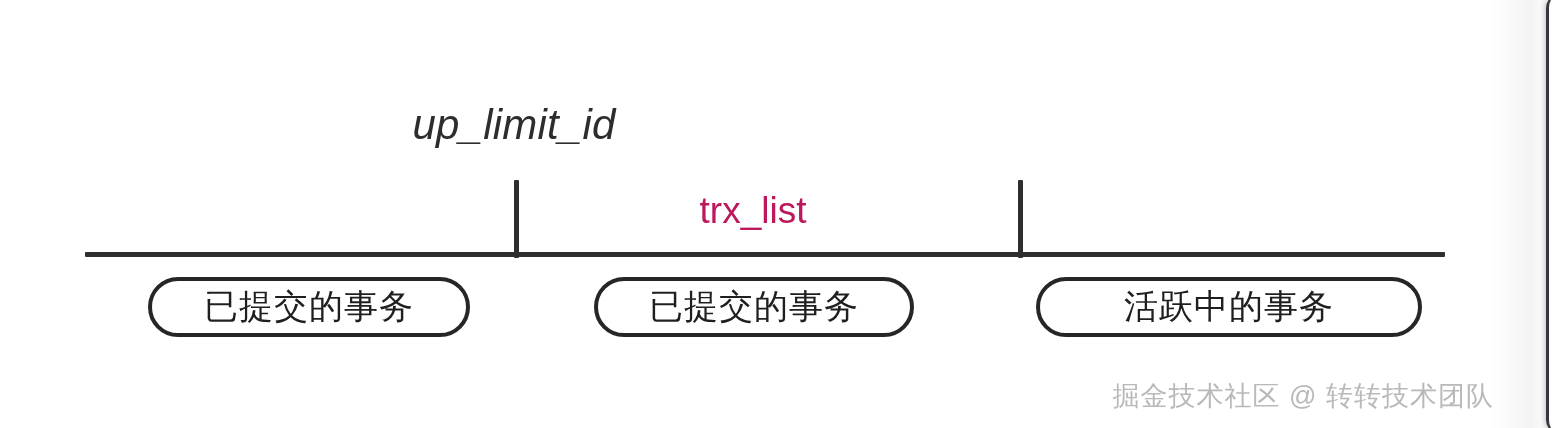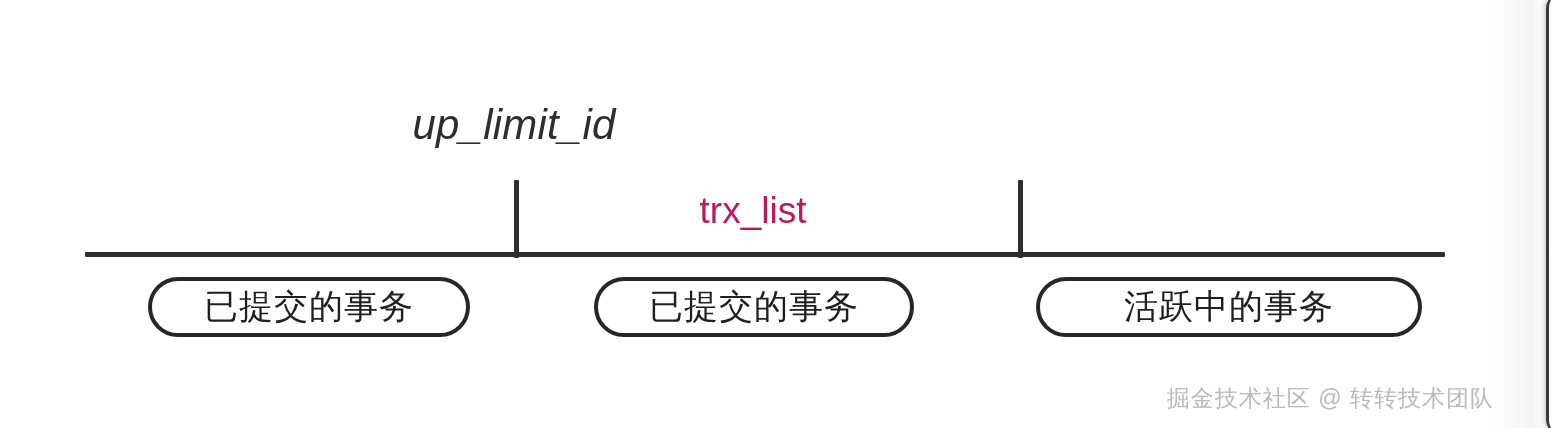--- a/index.html
+++ b/index.html
@@ -115,21 +115,21 @@
   .pill-1 { left: 148px;  width: 322px; }
   .pill-2 { left: 594px;  width: 320px; }
   .pill-3 { left: 1036px; width: 386px; }
 
   
   .watermark {
     position: absolute;
     right: 62px;
     bottom: 14px;
     color: #b9b9b9;
-    font-size: 23px;
+    font-size: 27px;
     white-space: nowrap;
     letter-spacing: 1px;
   }
 </style>
 </head>
 <body>
 
 <div id="canvas">
 
   <div class="axis-line"></div>

